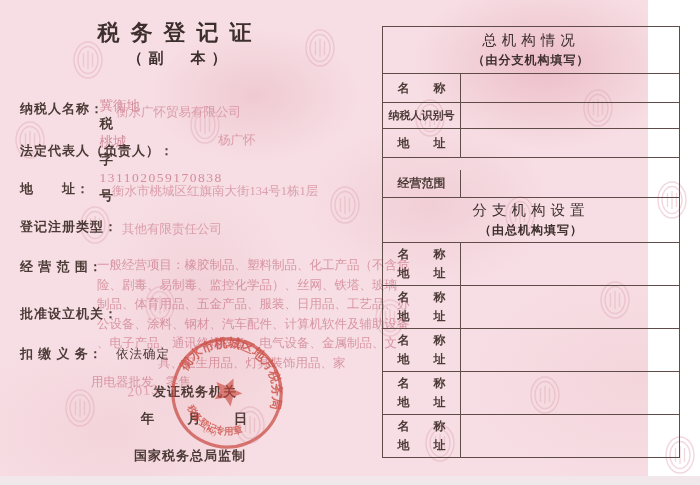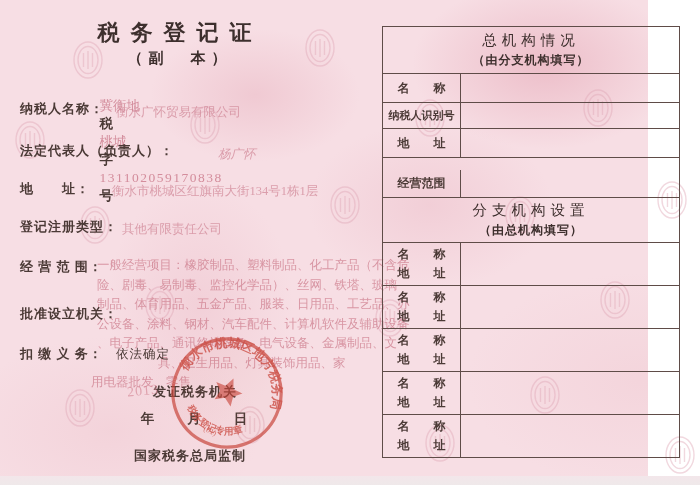--- a/index.html
+++ b/index.html
@@ -101,21 +101,21 @@
     <span class="faint">桃城</span><span> </span>
     <span class="dark">字</span><span>　</span>
     <span class="faint" style="letter-spacing:1.5px;">131102059170838</span><span>　</span>
     <span class="dark">号</span>
   </div>
 
   <div class="abs fvalue vfaint" style="left:116px;top:104px;">衡水广怀贸易有限公司</div>
   <div class="abs flabel" style="left:20px;top:100px;">纳税人名称：</div>
 
   <div class="abs flabel" style="left:20px;top:142px;">法定代表人（负责人）：</div>
-  <div class="abs fvalue vfaint" style="left:218px;top:146px;font-style:italic;">杨广怀</div>
+  <div class="abs fvalue vfaint" style="left:218px;top:132px;">杨广怀</div>
 
   <div class="abs flabel" style="left:20px;top:180px;">地　　址：</div>
   <div class="abs fvalue vfaint" style="left:112px;top:183px;">衡水市桃城区红旗南大街134号1栋1层</div>
 
   <div class="abs flabel" style="left:20px;top:218px;">登记注册类型：</div>
   <div class="abs fvalue vfaint" style="left:122px;top:221px;">其他有限责任公司</div>
 
   <div class="abs flabel" style="left:20px;top:258px;">经 营 范 围：</div>
   <div class="abs scope">
     <div class="ln">一般经营项目：橡胶制品、塑料制品、化工产品（不含危</div>

